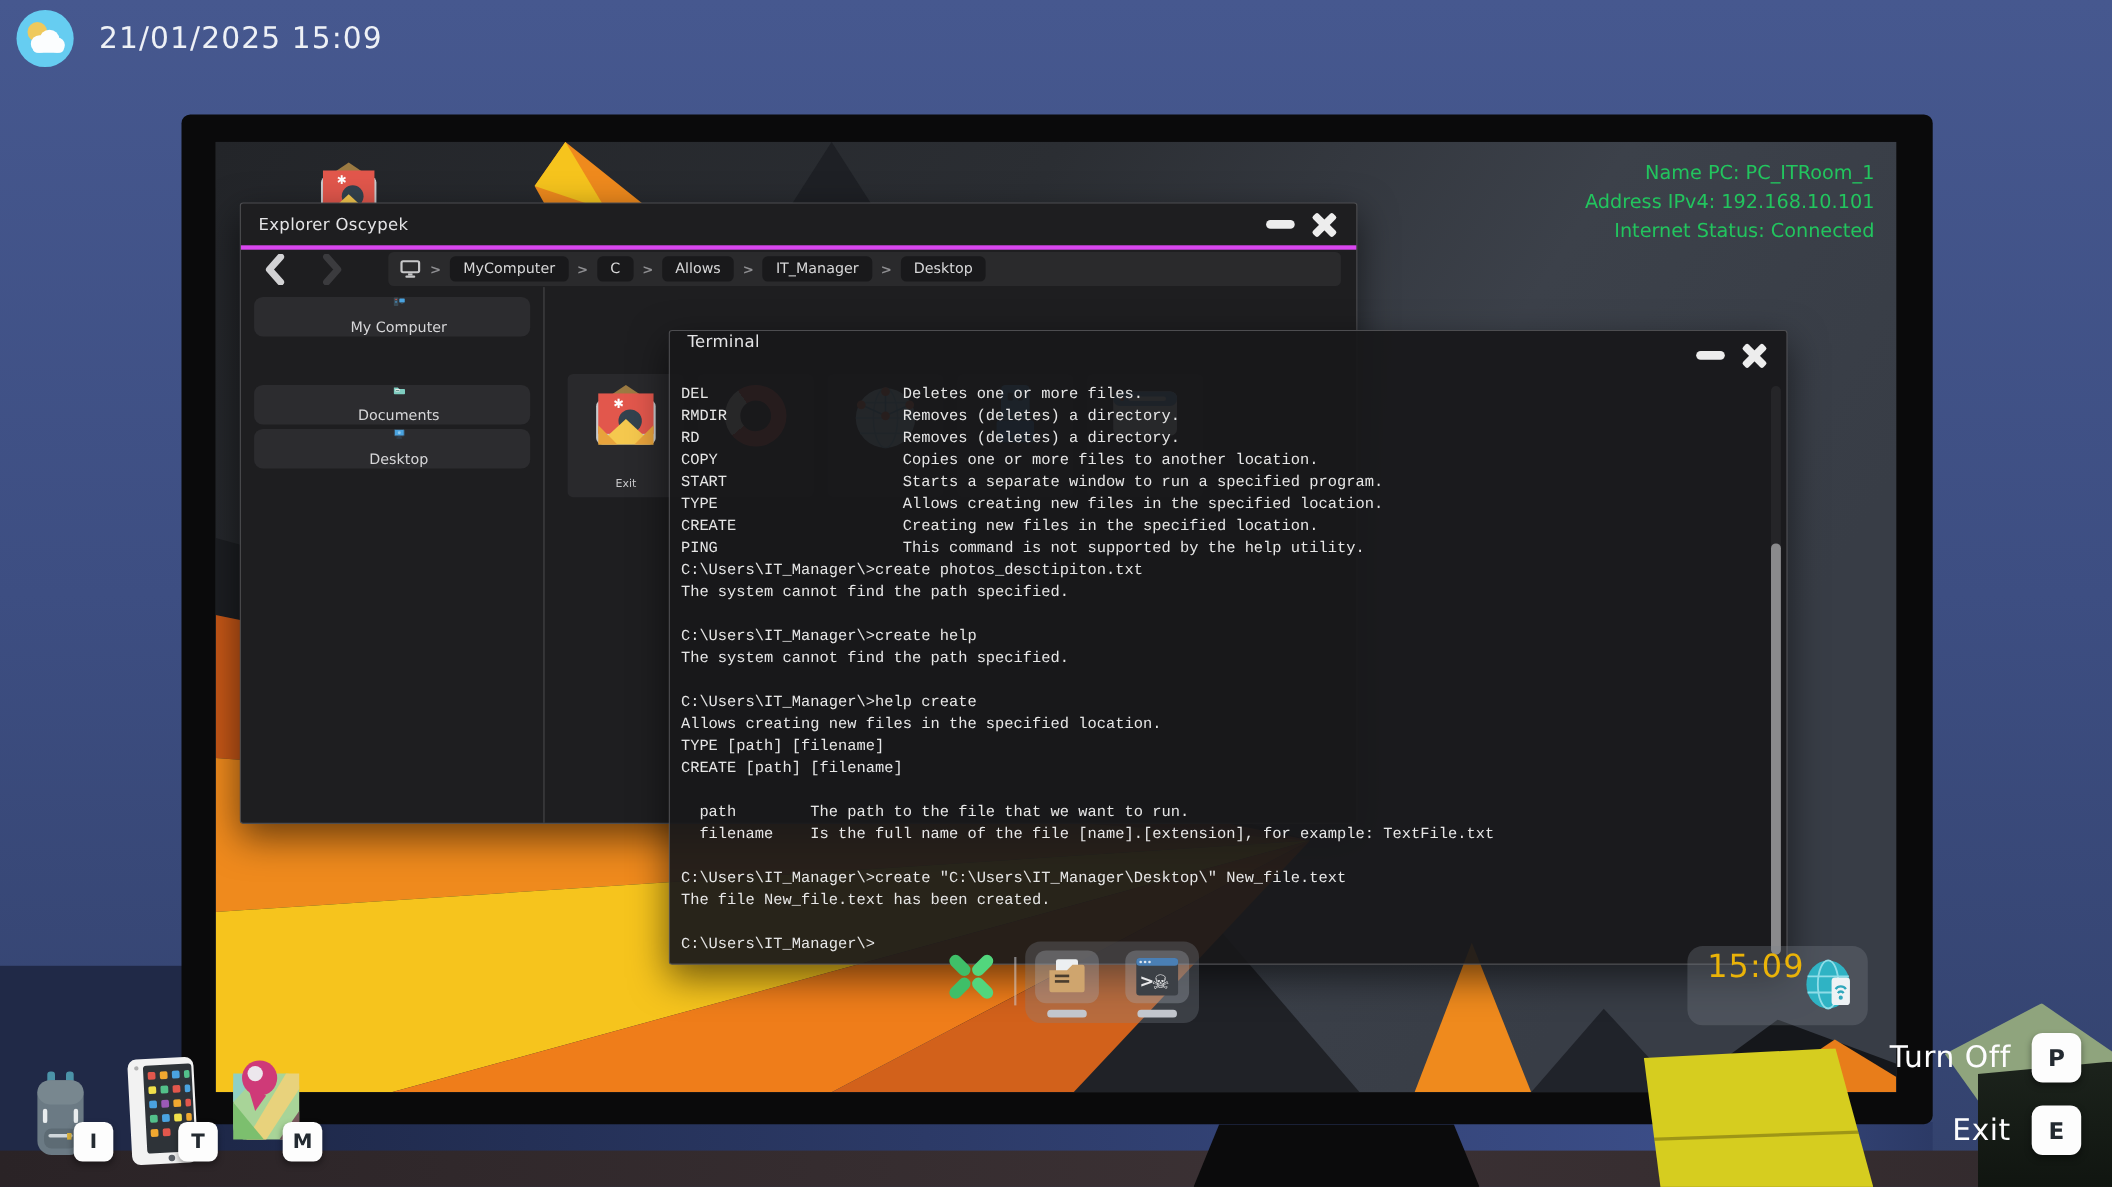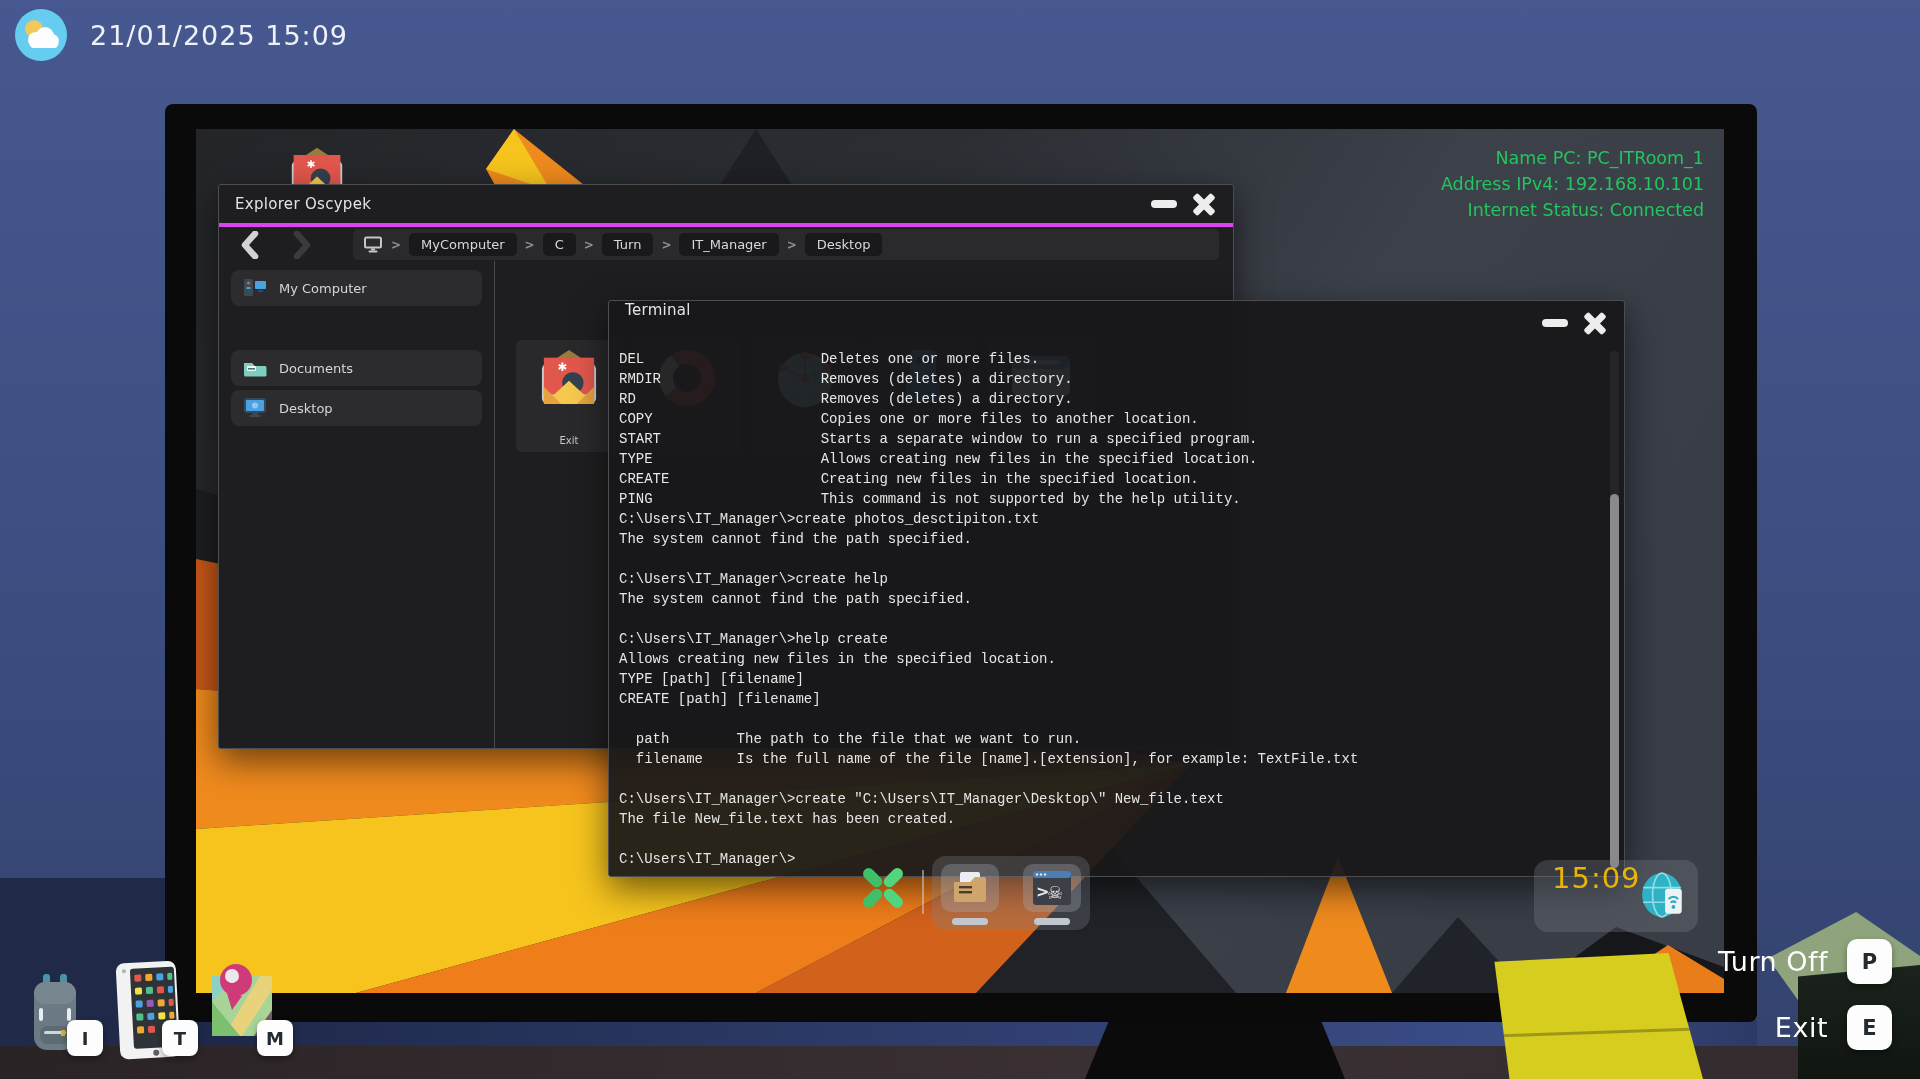--- a/index.html
+++ b/index.html
@@ -33,21 +33,21 @@
   #explorer{left:22px;top:55px;width:1014px;height:563px;z-index:10;}
   #explorer .titlebar{height:38px;}
   .navarrow{position:absolute;top:46px;width:26px;height:28px;cursor:pointer;}
   #crumbbar{position:absolute;left:134px;top:44px;width:866px;height:31px;background:#2a2a2c;
     border-radius:5px;display:flex;align-items:center;gap:8px;padding:0 10px;box-sizing:border-box;}
   .crumb{background:#19191b;border-radius:5px;padding:4px 12px;font-size:13px;color:#d8d8d9;cursor:pointer;white-space:nowrap;}
   .crumb-sep{color:#8f8f92;font-size:12px;font-weight:bold;}
   #ex-side{position:absolute;left:0;top:76px;width:275px;bottom:0;}
   .side-item{position:absolute;left:12px;width:251px;height:36px;background:#2c2c2f;border-radius:8px;
     display:flex;align-items:center;gap:12px;padding-left:12px;box-sizing:border-box;cursor:pointer;
-    font-size:13px;color:#d6d6d8;}
+    font-size:13px;color:#d6d6d8;flex-direction:column;}
   #ex-content{position:absolute;left:275px;top:76px;right:0;bottom:0;border-left:1px solid #48484a;}
   .tile{position:absolute;top:79px;width:106px;height:112px;background:#29292c;border-radius:5px;cursor:pointer;}
   .tile-ic{position:absolute;left:50%;top:8px;transform:translateX(-50%);}
   .tile-label{position:absolute;left:0;right:0;bottom:6px;text-align:center;font-size:10px;color:#c9c9cb;}
   .donut{width:56px;height:56px;border-radius:50%;
     background:conic-gradient(from 230deg,#efe9e2 0 95deg,#e2574c 95deg 360deg);position:relative;}
   .donut::after{content:"";position:absolute;left:14px;top:14px;width:28px;height:28px;border-radius:50%;background:#29292c;}
   
   #terminal{left:412px;top:171px;width:1015px;height:575px;z-index:30;
     background:rgba(24,24,26,0.93);}
@@ -155,21 +155,21 @@
         <svg width="20" height="17" viewBox="0 0 20 17">
           <rect x="2" y="1.5" width="16" height="10" rx="1.5" fill="none" stroke="#c6c6c8" stroke-width="2"></rect>
           <rect x="8" y="12.5" width="4" height="2" fill="#c6c6c8"></rect>
           <rect x="5.5" y="14.5" width="9" height="2" rx="1" fill="#c6c6c8"></rect>
         </svg>
         <span class="crumb-sep">&gt;</span>
         <span class="crumb">MyComputer</span>
         <span class="crumb-sep">&gt;</span>
         <span class="crumb">C</span>
         <span class="crumb-sep">&gt;</span>
-        <span class="crumb">Turn</span>
+        <span class="crumb">Allows</span>
         <span class="crumb-sep">&gt;</span>
         <span class="crumb">IT_Manager</span>
         <span class="crumb-sep">&gt;</span>
         <span class="crumb">Desktop</span>
       </div>
 
       <div id="ex-side">
         <div class="side-item" style="top:9px;">
           <svg width="24" height="20" viewBox="0 0 24 20">
             <rect x="1" y="1" width="9" height="17" rx="1.5" fill="#3a4a55"></rect>

